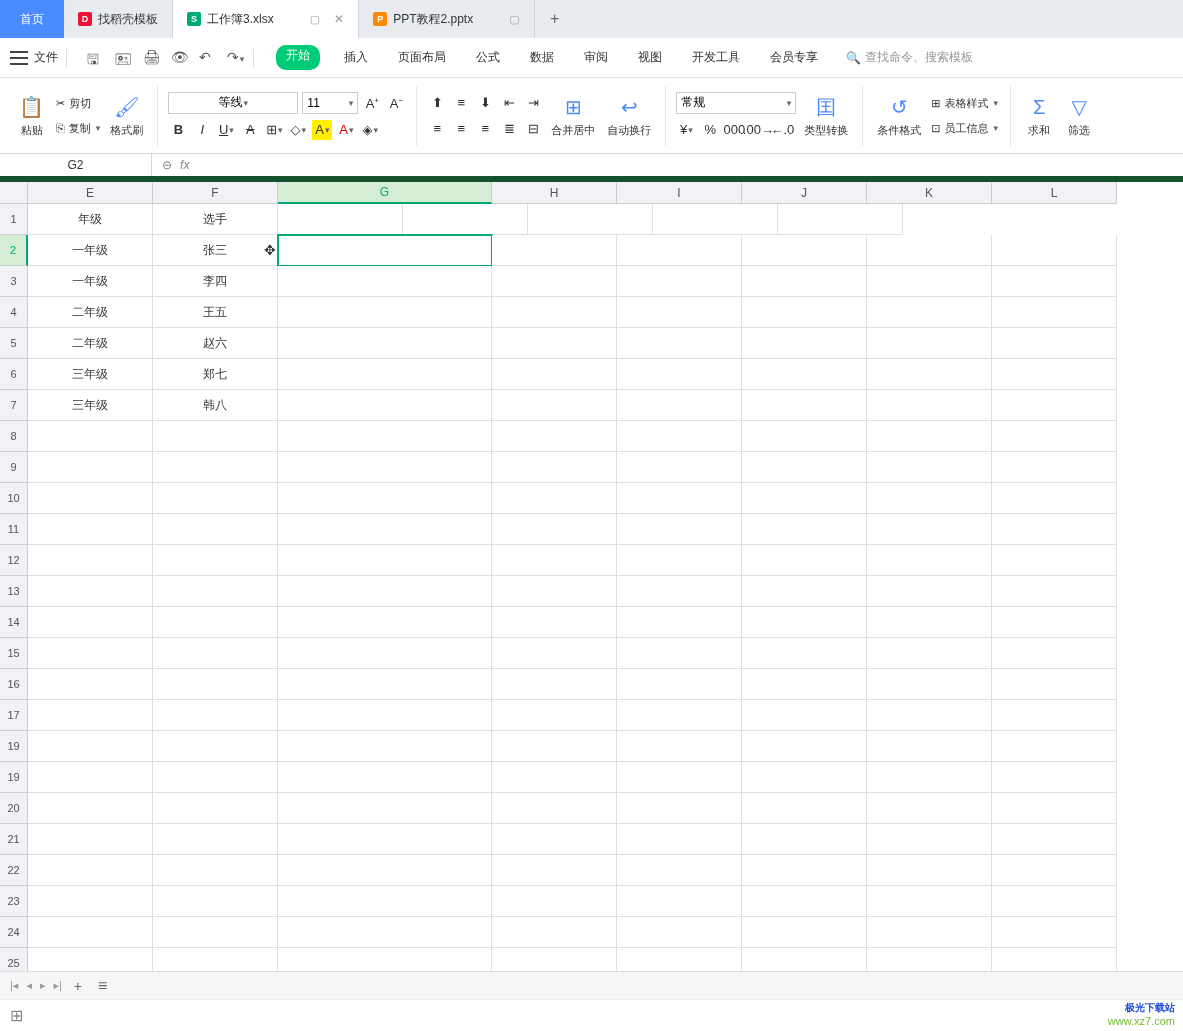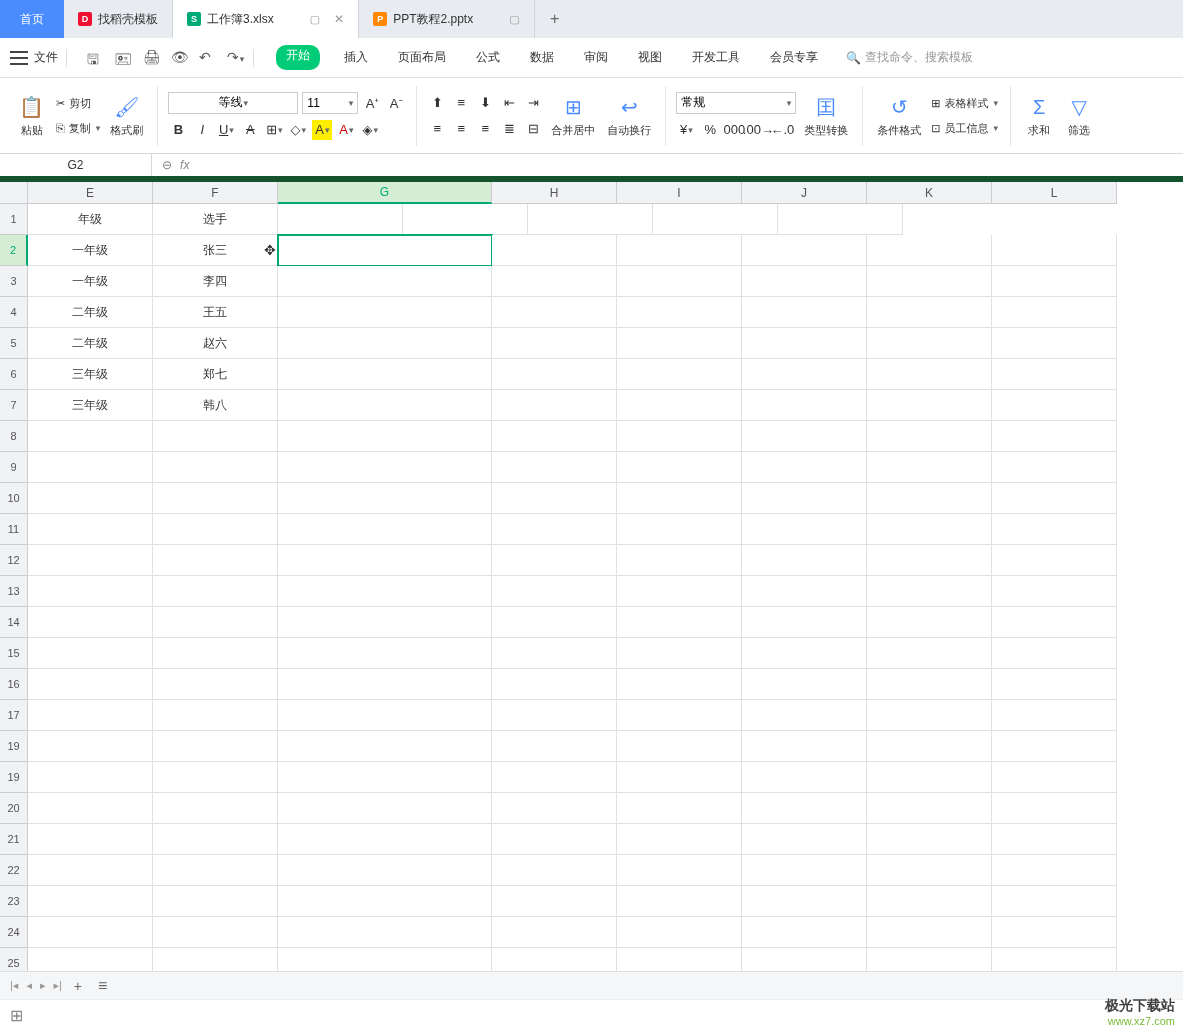--- a/index.html
+++ b/index.html
@@ -77,21 +77,21 @@
 .sheet-tab { padding: 5px 14px; font-size: 12px; color: #555; cursor: pointer; border-right: 1px solid #e5e5e5; }
 .sheet-tab.highlight-orange { background: #fde; color: #c46; }
 .sheet-tab.highlight-blue { background: #def; color: #357; }
 .sheet-tab.active { background: #fff; color: #0a7; border-top: 2px solid transparent; }
 .sheet-add { padding: 0 10px; color: #666; font-size: 14px; cursor: pointer; }
 .sheet-menu { color: #666; margin-left: 6px; cursor: pointer; }
 
 
 .status-bar { position: absolute; bottom: 0; left: 0; right: 0; height: 32px; background: #fff; border-top: 1px solid #eee; display: flex; align-items: center; padding-left: 10px; }
 .watermark { position: absolute; right: 8px; bottom: 4px; font-size: 11px; text-align: right; }
-.watermark .site { color: #404040; font-weight: bold; font-size: 14px; }
+.watermark .site { color: #1d4ed8; font-weight: bold; font-size: 10px; }
 .watermark .url { color: #7b3; }
 </style>
 </head>
 <body>
 
 <div class="tabs-bar">
   <div class="tab home">
       <span>首页</span>
     </div>
   <div class="tab">

